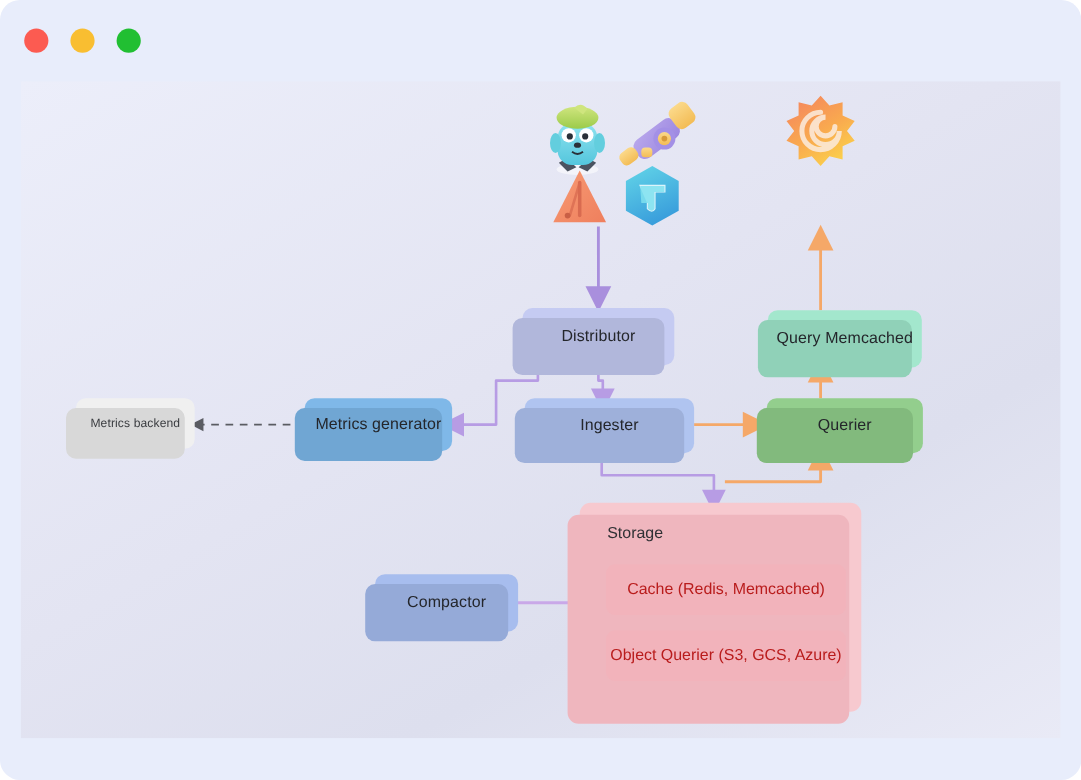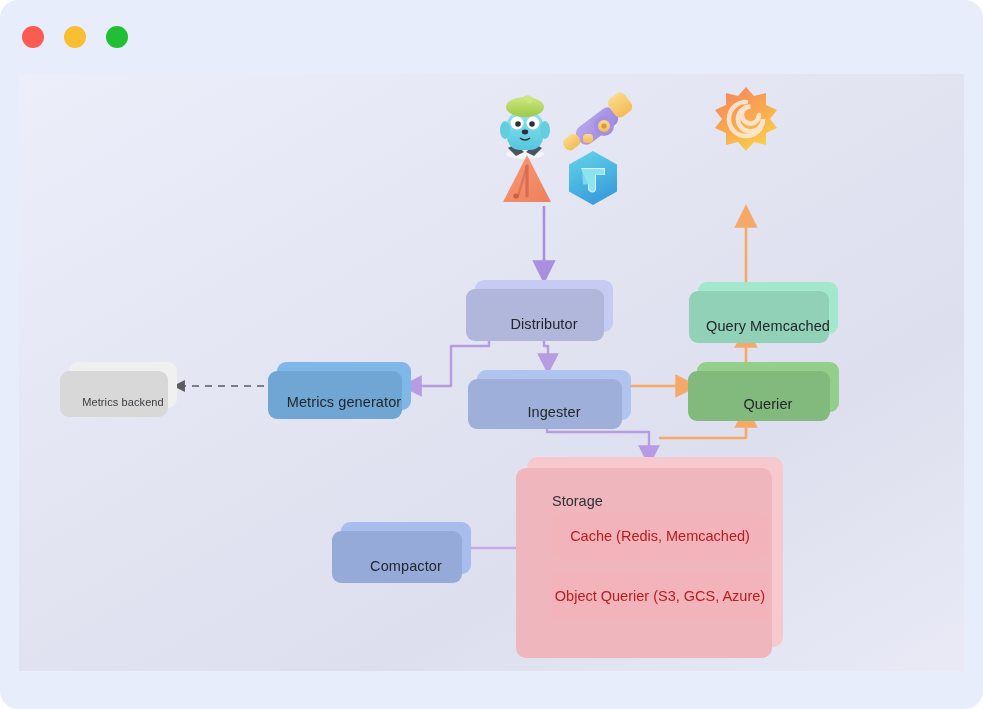--- a/index.html
+++ b/index.html
@@ -55,21 +55,21 @@
   }
   #edges { z-index: 1; }
   #icons { z-index: 4; }
 
   
   .node {
     position: absolute;
     z-index: 3;
     border-radius: 9px;
     display: flex;
-    align-items: flex-end;
+    align-items: center;
     justify-content: center;
     color: #24262b;
     font-size: 14.5px;
     letter-spacing: .1px;
     box-sizing: border-box;
     text-align: center;
   }
   .node::after {           
     content: "";
     position: absolute;
@@ -77,21 +77,21 @@
     width: 100%; height: 100%;
     border-radius: 9px;
     background: inherit;
     filter: brightness(.90) saturate(1.05);
     z-index: -1;
   }
 
   .n-distributor   { background: #c5cbf2; }
   .n-queryfrontend { background: #a3e7cd; }
   .n-metricsgen    { background: #7fb8e8; }
-  .n-ingester      { background: #b0c4f0; margin-top: 8px; }
+  .n-ingester      { background: #b0c4f0; }
   .n-querier       { background: #93ce8d; }
   .n-compactor     { background: #a7bdee; }
   .n-metricsbe     { background: #f0f0f0; font-size: 11px; color: #3a3c40; }
 
   
   #storage {
     position: absolute;
     z-index: 2;
     background: #f7c9cf;
     border-radius: 10px;
@@ -101,21 +101,21 @@
     content: "";
     position: absolute;
     left: -11px; top: 11px;
     width: 100%; height: 100%;
     border-radius: 10px;
     background: #efb6be;
     z-index: -1;
   }
   #storage-label {
     position: absolute;
-    left: 25px; top: 36px;
+    left: 25px; top: 20px;
     font-size: 14.5px;
     color: #2f3034;
   }
   .sub {
     position: absolute;
     background: #f2b3bb;
     border-radius: 8px;
     display: flex;
     align-items: center;
     justify-content: center;

